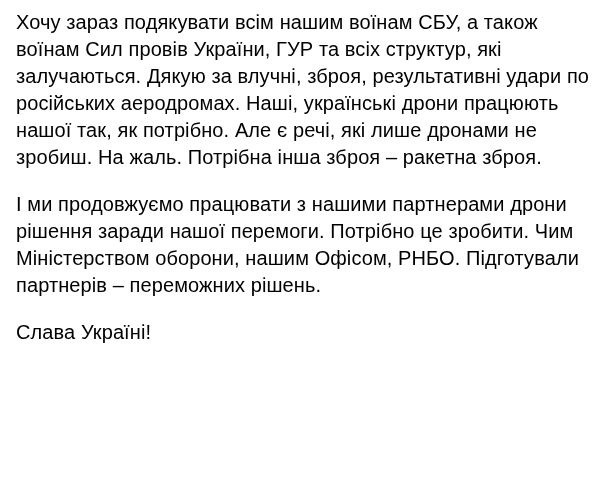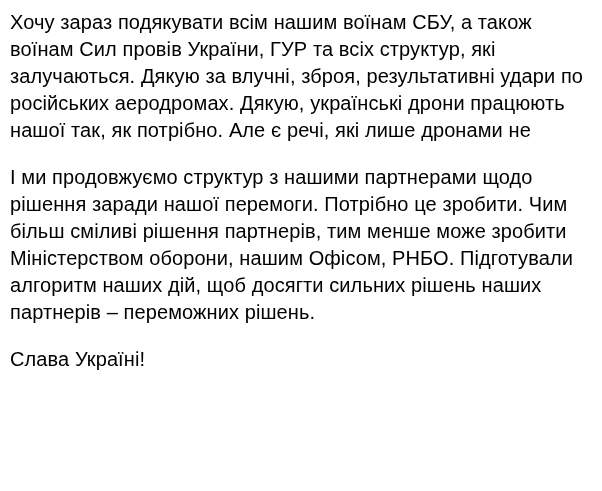--- a/index.html
+++ b/index.html
@@ -9,47 +9,46 @@
     overflow: hidden;
     background: #ffffff;
     color: #000000;
     font-family: "Liberation Sans", "DejaVu Sans", sans-serif;
     font-size: 20px;
     line-height: 27px;
     box-sizing: border-box;
     padding: 9px 0 0 2px;
   }
   .post { width: 600px; }
-  .para { margin: 0 0 20px 8px; padding: 0; }
+  .para { margin: 0 0 20px 14px; padding: 0; }
   .para:last-child { margin-bottom: 0; }
   .line {
     display: block;
     white-space: nowrap;
     letter-spacing: 0.1px;
   }
 </style>
 </head>
 <body>
 
 <div class="post">
 
   <p class="para">
     <span class="line">Хочу зараз подякувати всім нашим воїнам СБУ, а також</span>
     <span class="line">воїнам Сил провів України, ГУР та всіх структур, які</span>
     <span class="line">залучаються. Дякую за влучні, зброя, результативні удари по</span>
-    <span class="line">російських аеродромах. Дякую, українські дрони працюють</span>
+    <span class="line">російських аеродромах. Наші, українські дрони працюють</span>
     <span class="line">нашої так, як потрібно. Але є речі, які лише дронами не</span>
+    <span class="line">зробиш. На жаль. Потрібна інша зброя – ракетна зброя.</span>
   </p>
 
   <p class="para">
-    <span class="line">І ми продовжуємо структур з нашими партнерами щодо</span>
+    <span class="line">І ми продовжуємо працювати з нашими партнерами дрони</span>
     <span class="line">рішення заради нашої перемоги. Потрібно це зробити. Чим</span>
-    <span class="line">більш сміливі рішення партнерів, тим менше може зробити</span>
     <span class="line">Міністерством оборони, нашим Офісом, РНБО. Підготували</span>
-    <span class="line">алгоритм наших дій, щоб досягти сильних рішень наших</span>
     <span class="line">партнерів – переможних рішень.</span>
   </p>
 
   <p class="para">
     <span class="line">Слава Україні!</span>
   </p>
 
 </div>
 
 </body></html>

